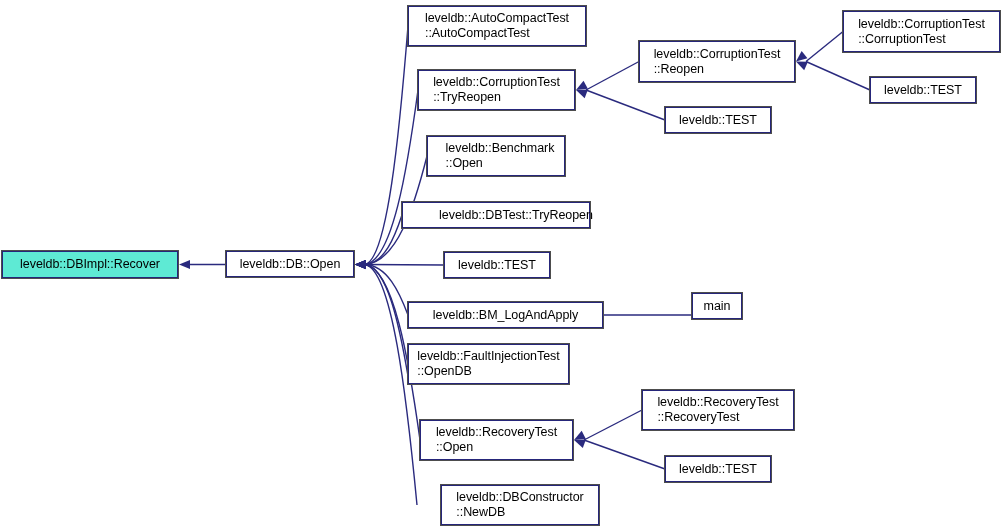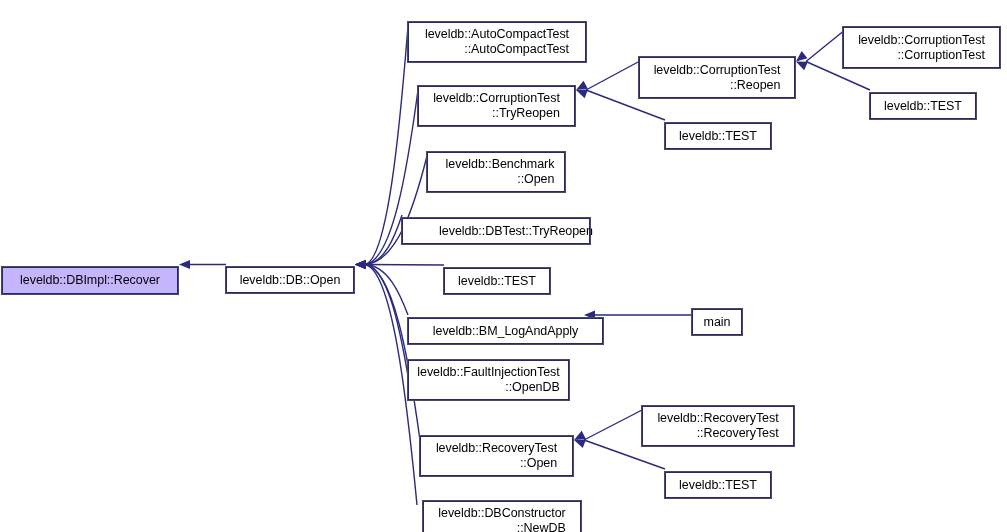--- a/index.html
+++ b/index.html
@@ -27,30 +27,29 @@
   .node {
     position: absolute;
     box-sizing: border-box;
     border: 1px solid #26267a;
     outline: 1px solid #4d4d4d;
     outline-offset: 0px;
     background: #ffffff;
     color: #000000;
     font-size: 12.5px;
     line-height: 15px;
-    text-align: right;
+    text-align: left;
     display: flex;
     align-items: center;
     justify-content: center;
     white-space: pre-line;
     letter-spacing: -0.05px;
-    margin-top: 16px;
   }
   .node.highlight {
-    background: #c4b5fd;
+    background: #5eead4;
   }
 </style>
 </head>
 <body>
 
 <div id="canvas">
   <svg id="edge-layer" viewBox="0 0 1007 532" width="1007" height="532">
       <g>
         <path d="M 226 264.5 L 189 264.5" fill="none" stroke="#2a2a7e" stroke-width="1.4"></path>
         <polygon points="179,264.5 190,259.9 190,269.1" fill="#2a2a7e"></polygon>
@@ -129,21 +128,21 @@
 ::TryReopen</div>
       <div class="node" style="left: 427px; top: 136px; width: 138px; height: 40px; padding-left: 8px;">leveldb::Benchmark
 ::Open</div>
       <div class="node" style="left: 402px; top: 202px; width: 188px; height: 26px; padding-left: 40px;">leveldb::DBTest::TryReopen</div>
       <div class="node" style="left: 444px; top: 252px; width: 106px; height: 26px;">leveldb::TEST</div>
       <div class="node" style="left: 408px; top: 302px; width: 195px; height: 26px;">leveldb::BM_LogAndApply</div>
       <div class="node" style="left: 408px; top: 344px; width: 161px; height: 40px;">leveldb::FaultInjectionTest
 ::OpenDB</div>
       <div class="node" style="left: 420px; top: 420px; width: 153px; height: 40px;">leveldb::RecoveryTest
 ::Open</div>
-      <div class="node" style="left: 423px; top: 485px; width: 158px; height: 40px;">leveldb::DBConstructor
+      <div class="node" style="left: 441px; top: 485px; width: 158px; height: 40px;">leveldb::DBConstructor
 ::NewDB</div>
       <div class="node" style="left: 639px; top: 41px; width: 156px; height: 41px;">leveldb::CorruptionTest
 ::Reopen</div>
       <div class="node" style="left: 843px; top: 11px; width: 157px; height: 41px;">leveldb::CorruptionTest
 ::CorruptionTest</div>
       <div class="node" style="left: 870px; top: 77px; width: 106px; height: 26px;">leveldb::TEST</div>
       <div class="node" style="left: 665px; top: 107px; width: 106px; height: 26px;">leveldb::TEST</div>
       <div class="node" style="left: 692px; top: 293px; width: 50px; height: 26px;">main</div>
       <div class="node" style="left: 642px; top: 390px; width: 152px; height: 40px;">leveldb::RecoveryTest
 ::RecoveryTest</div>

